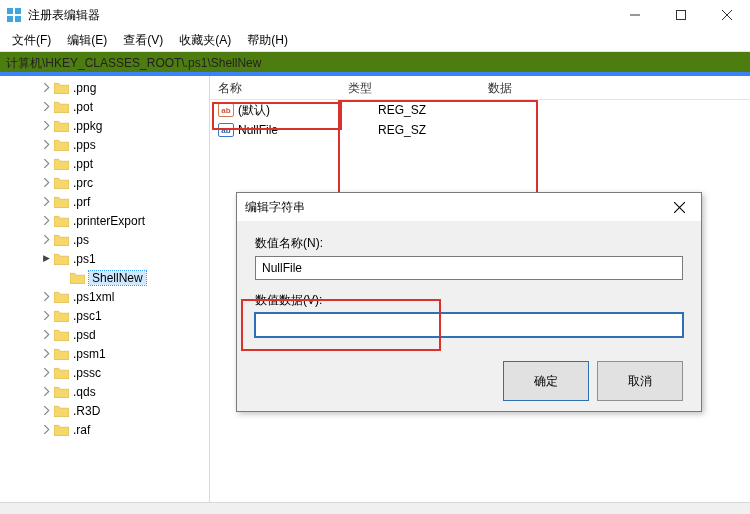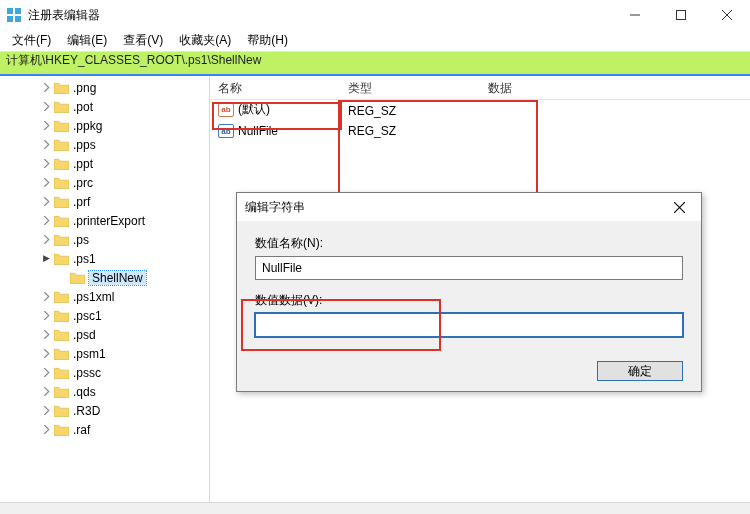--- a/index.html
+++ b/index.html
@@ -8,53 +8,53 @@
 .titlebar { height: 30px; display: flex; align-items: center; padding-left: 6px; background: #fff; }
 .app-icon { width: 16px; height: 16px; margin-right: 6px; display: inline-flex; }
 .title-text { flex: 1; color: #000; }
 .win-controls { display: flex; height: 100%; }
 .win-btn { width: 46px; display: flex; align-items: center; justify-content: center; color: #555; }
 .win-btn svg { width: 10px; height: 10px; }
 
 .menubar { height: 22px; display: flex; align-items: center; padding-left: 4px; border-bottom: 1px solid #e5e5e5; }
 .menu-item { padding: 2px 8px; color: #000; }
 
-.addressbar { height: 24px; display: flex; align-items: flex-start; padding: 0 6px; border-bottom: 2px solid #3b82f6; background: #bef264; color: #222; }
+.addressbar { height: 24px; display: flex; align-items: flex-end; padding: 0 6px; border-bottom: 4px solid #3b82f6; background: #4d7c0f; color: #222; }
 
 .main { display: flex; height: calc(100% - 30px - 22px - 24px - 12px); }
 
 .tree-pane { width: 210px; border-right: 1px solid #d9d9d9; overflow: hidden; padding-top: 2px; }
 .tree-row { display: flex; align-items: center; height: 19px; padding-left: 8px; white-space: nowrap; }
 .tree-row .sp { display: inline-block; width: 16px; text-align: center; color: #555; flex-shrink: 0; }
 .tree-row .chev { width: 12px; display: inline-flex; justify-content: center; color: #666; flex-shrink: 0; }
 .folder-icon { width: 15px; height: 12px; margin: 0 4px 0 2px; flex-shrink: 0; }
 .tree-label { color: #000; }
 .tree-row.selected .tree-label { background: #cde8ff; outline: 1px dotted #3399ff; padding: 0 3px; }
 
 .list-pane { flex: 1; position: relative; }
 .list-header { display: flex; height: 24px; border-bottom: 1px solid #e5e5e5; }
 .list-header .col { padding: 4px 8px; color: #333; }
 .col-name { width: 130px; } .col-type { width: 140px; } .col-data { flex: 1; }
-.list-row { display: flex; align-items: flex-end; height: 20px; }
+.list-row { display: flex; align-items: center; height: 20px; gap: 30px; }
 .list-row .cell { padding: 2px 8px; display: flex; align-items: center; }
 .val-icon { width: 16px; height: 14px; margin-right: 4px; display: inline-flex; align-items: center; justify-content: center; background: #fff; border: 1px solid #d07a56; border-radius: 2px; font-size: 8px; font-weight: bold; color: #d0553a; }
 .val-icon.bin { border-color: #3b78c8; color: #2e5fa3; }
 .highlight-box1 { position: absolute; border: 2px solid #d8322a; left: 2px; top: 26px; width: 130px; height: 28px; pointer-events:none;}
 .highlight-box2 { position: absolute; border: 2px solid #d8322a; left: 128px; top: 24px; width: 200px; height: 115px; pointer-events:none;}
 
 .dialog { position: absolute; left: 236px; top: 192px; width: 466px; background: #f0f0f0; border: 1px solid #7a7a7a; box-shadow: 2px 2px 6px rgba(0,0,0,0.25); }
 .dlg-title { height: 28px; display: flex; align-items: center; padding: 0 8px; background: #fff; }
 .dlg-title .t { flex: 1; color: #000; }
 .dlg-close { width: 28px; display: flex; align-items: center; justify-content: center; }
 .dlg-body { padding: 14px 18px 10px 18px; position: relative; }
 .dlg-label { color: #000000; margin-bottom: 4px; }
 .dlg-input { width: 100%; height: 24px; border: 1px solid #7a7a7a; background: #fff; padding: 2px 6px; margin-bottom: 12px; }
 .dlg-input.focus { border: 1px solid #2f6fb5; outline: 1px solid #2f6fb5; }
 .dlg-buttons { display: flex; justify-content: flex-end; gap: 8px; margin-top: 12px; }
-.dlg-btn { width: 86px; height: 20px; border: 1px solid #919191; background: #e1e1e1; display: flex; align-items: center; justify-content: center; }
+.dlg-btn { width: 86px; height: 40px; border: 1px solid #919191; background: #e1e1e1; display: flex; align-items: center; justify-content: center; }
 .dlg-btn.primary { border: 1px solid #2f6fb5; }
 .dlg-highlight { position: absolute; border: 2px solid #d8322a; left: 4px; top: 78px; width: 200px; height: 52px; pointer-events:none;}
 
 .scrollhint { position: absolute; left: 0; bottom: 0; height: 12px; width: 100%; background: #f0f0f0; border-top: 1px solid #d9d9d9; }
 
 svg { display: block; }
 </style>
 </head>
 <body>
 
@@ -389,16 +389,19 @@
   </div>
   <div class="dlg-body">
     <div class="dlg-label">数值名称(N):</div>
     <input class="dlg-input" readonly="" value="NullFile" style="">
     <div class="dlg-label">数值数据(V):</div>
     <input class="dlg-input focus" value="" style="">
     <div class="dlg-buttons">
       <div class="dlg-btn primary">
           <span>确定</span>
         </div>
+      <div class="dlg-btn">
+          <span>取消</span>
+        </div>
     </div>
     <div class="dlg-highlight"></div>
   </div>
 </div>
 
 </body></html>

